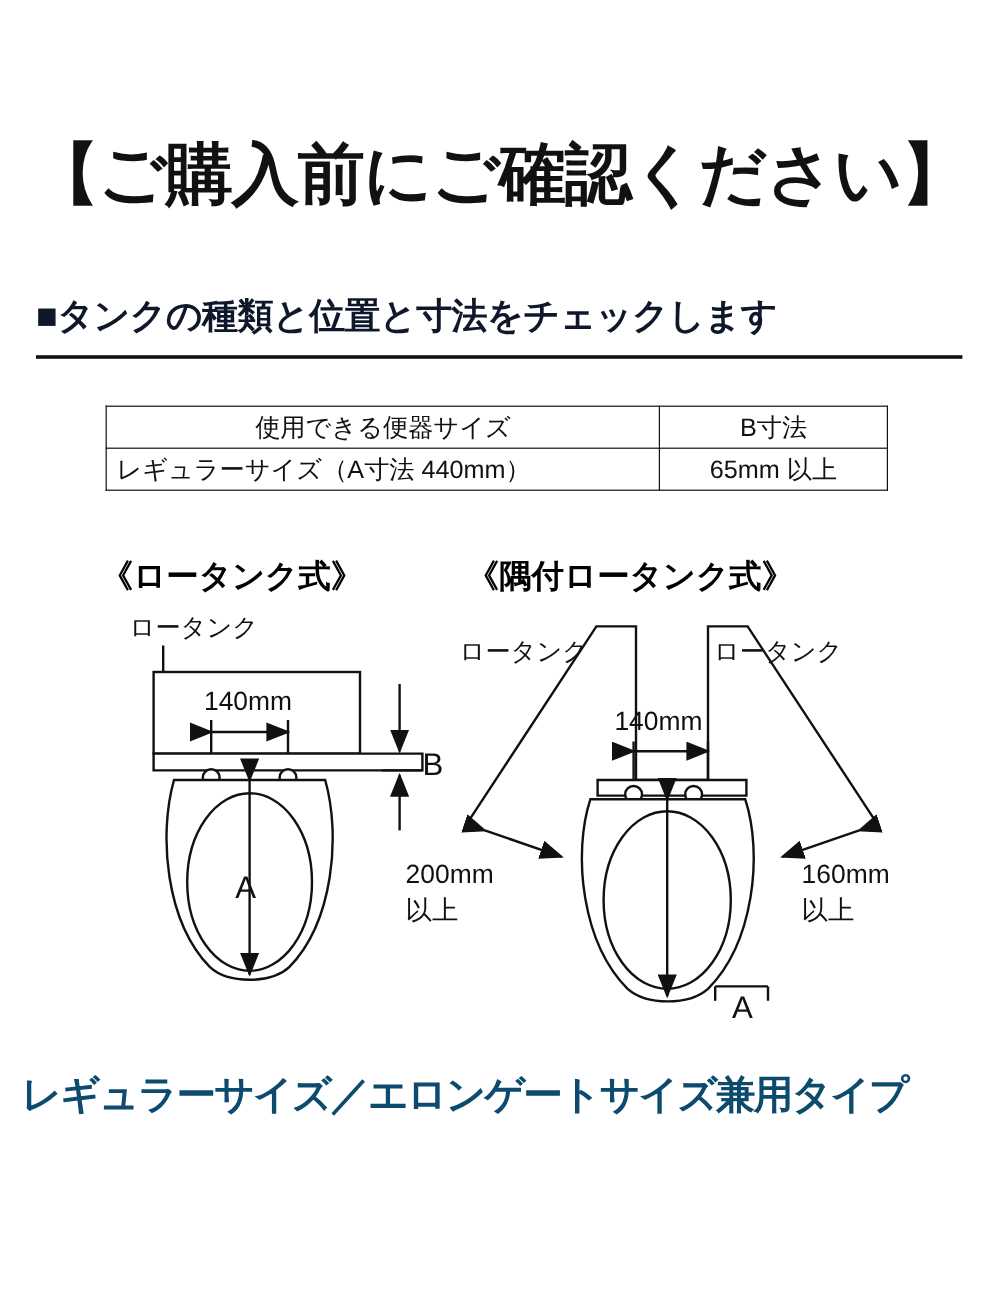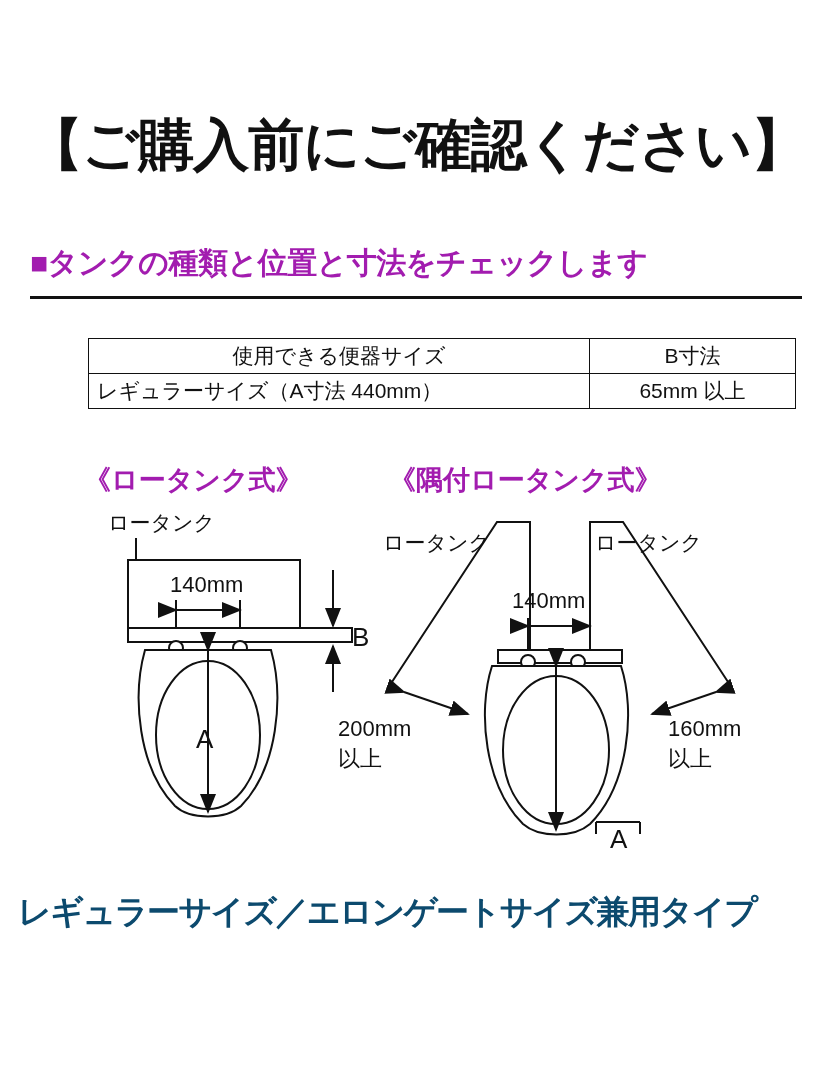--- a/index.html
+++ b/index.html
@@ -40,37 +40,37 @@
   
   .subtitle {
     position: absolute;
     left: 30px;
     top: 243px;
     width: 790px;
     font-size: 30px;
     font-weight: bold;
     letter-spacing: -0.5px;
     white-space: nowrap;
-    color: #a21caf;
+    color: #0f172a;
   }
   .sub-underline {
     position: absolute;
     left: 30px;
     top: 296px;
     width: 772px;
     height: 3px;
     background: #111;
   }
 
   
   .spec-table {
     position: absolute;
     left: 88px;
     top: 338px;
-    width: 708px;
+    width: 652px;
     border-collapse: collapse;
     font-size: 21px;
   }
   .spec-table td, .spec-table th {
     border: 1.5px solid #111;
     padding: 3px 6px;
     font-weight: normal;
     color: #111;
     text-align: center;
     height: 26px;
@@ -80,21 +80,21 @@
   .spec-table .col-b { width: 190px; }
   .spec-table tr.head td { font-size: 21px; }
   .spec-table td.left { text-align: left; padding-left: 8px; }
 
   
   .diag-head {
     position: absolute;
     font-size: 27px;
     font-weight: bold;
     white-space: nowrap;
-    color: #a21caf;
+    color: #000000;
   }
   .diag-head.left-head { left: 84px; top: 462px; }
   .diag-head.right-head { left: 389px; top: 462px; text-align: center; }
 
   
   .diagram-svg {
     position: absolute;
     left: 0;
     top: 500px;
     width: 833px;

